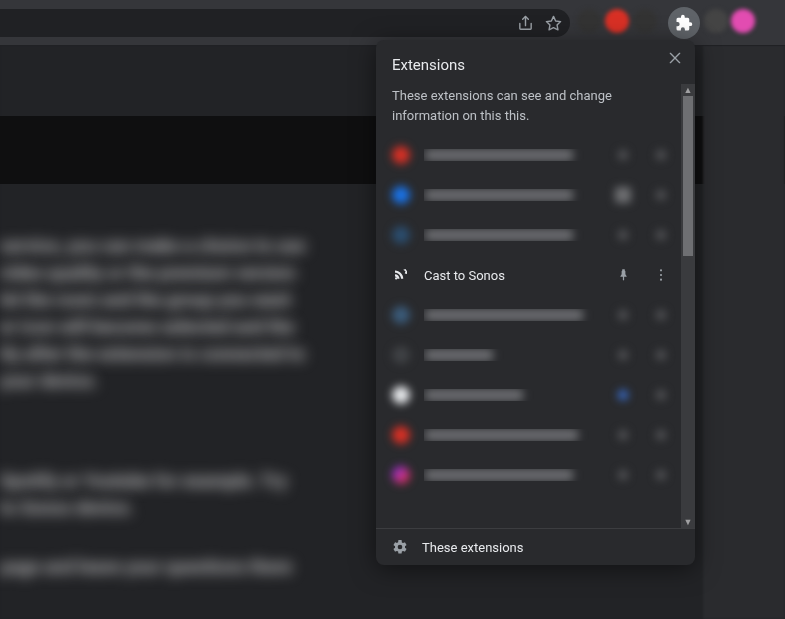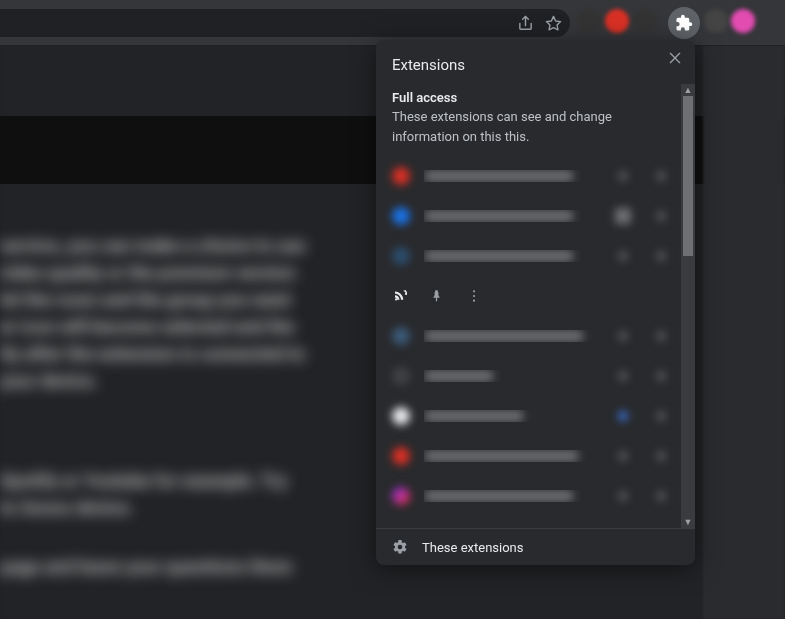--- a/index.html
+++ b/index.html
@@ -306,21 +306,20 @@
         <svg viewBox="0 0 24 24" width="16" height="16" stroke="currentColor" stroke-width="2" fill="none" stroke-linecap="round">
           <line x1="5" y1="5" x2="19" y2="19"></line>
             <line x1="19" y1="5" x2="5" y2="19"></line>
         </svg>
       </div>
     </div>
 
     <div class="popup-body">
       <div class="popup-scroll">
 
-        <div class="section-heading">Full access</div>
         <div class="section-desc">These extensions can see and change information on this this.</div>
 
         <div class="ext-row blurred">
           <div class="ext-icon" style="background:#d93025"></div>
           <div class="ext-name-wrap">
               <div class="ext-name placeholder" style="width:150px"></div>
             </div>
           <div class="pin-slot">
               <div class="blur-dot"></div>
             </div>
@@ -357,20 +356,23 @@
 
         <div class="ext-row">
           <div class="ext-icon" style="background:transparent;color:#e8eaed;">
             <svg viewBox="0 0 24 24" width="18" height="18" fill="currentColor">
               <path d="M4 6c6 0 11 5 11 11h-3c0-4.4-3.6-8-8-8V6z"></path>
               <path d="M4 11c3.3 0 6 2.7 6 6H7c0-1.7-1.3-3-3-3v-3z"></path>
               <circle cx="5.5" cy="16.5" r="1.5"></circle>
               <path d="M15 5l3 2-1 3 3 .5V7l-2-3-3 1z"></path>
             </svg>
           </div>
+          <div class="ext-name-wrap">
+            <div class="ext-name">Cast to Sonos</div>
+          </div>
           <div class="pin-slot">
             <svg viewBox="0 0 24 24" width="15" height="15" fill="currentColor">
               <path d="M14 4V2h-4v2L9 5v5l-2 3v1h4v5l1 1 1-1v-5h4v-1l-2-3V5l-1-1z"></path>
             </svg>
           </div>
           <div class="more-slot">
             <svg viewBox="0 0 24 24" width="16" height="16" fill="currentColor">
               <circle cx="12" cy="5" r="1.6"></circle>
                 <circle cx="12" cy="12" r="1.6"></circle>
                 <circle cx="12" cy="19" r="1.6"></circle>

